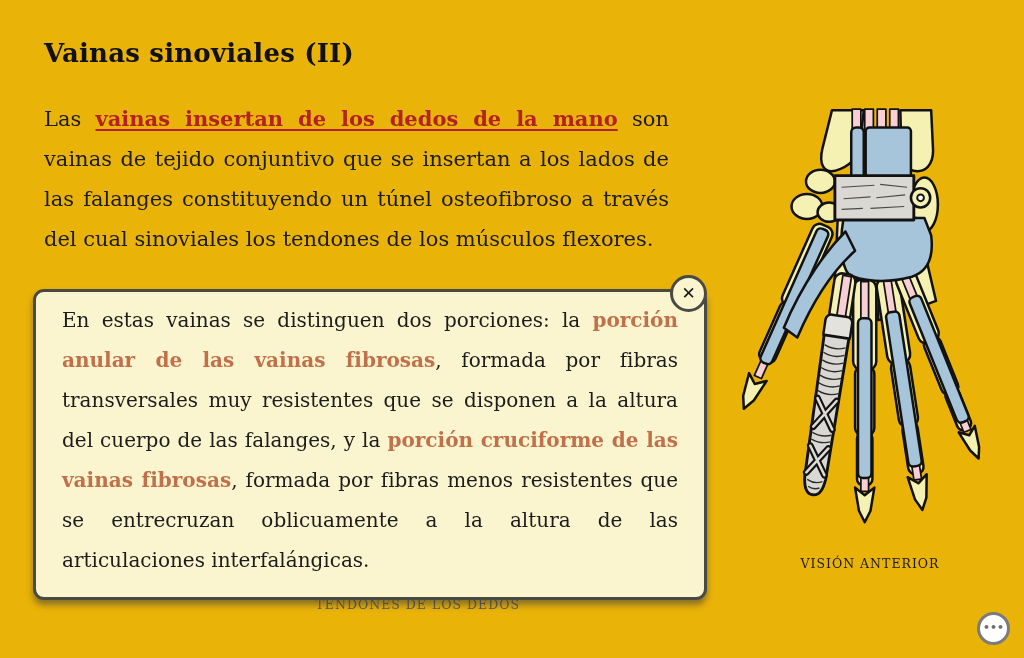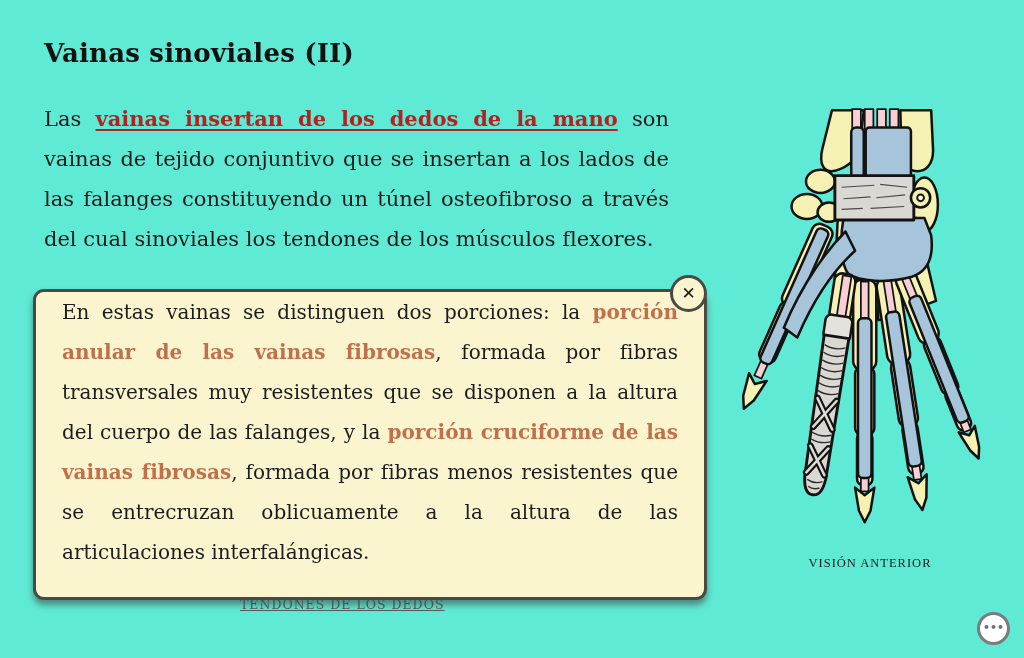--- a/index.html
+++ b/index.html
@@ -10,71 +10,70 @@
     --bone_yellow:#f4f1b2;
     --tendon_pink:#f8cfd5;
     --sheath_blue:#a6c4da;
     --retinaculum_grey:#d9d8d2;
     --text_dark:#1c1c1c;
     --muted_grey:#6e6e6e;
   }
   *{margin:0;padding:0;box-sizing:border-box;}
   html,body{background:#ffffff;}
   body{font-family:"DejaVu Serif","Liberation Serif",serif;color:var(--text_dark);}
-  .stage{position:relative;width:1024px;height:658px;background:#5eead4;overflow:hidden;}
+  .stage{position:relative;width:1024px;height:658px;background:#eab308;overflow:hidden;}
 
   .page-title{
     position:absolute;left:44px;top:38px;
     font-size:26px;font-weight:700;letter-spacing:.2px;color:#111;
   }
   .intro{
     position:absolute;left:44px;top:99px;width:625px;
     font-size:21px;line-height:40px;text-align:justify;
   }
   .seg-normal{color:var(--text_dark);}
   .seg-link{color:var(--accent_red);font-weight:700;text-decoration:underline;text-underline-offset:3px;cursor:pointer;}
   .seg-highlight{color:var(--accent_terracotta);font-weight:700;}
 
   .bg-caption{
     position:absolute;left:240px;top:597px;width:280px;
-    text-align:left;font-size:12.5px;letter-spacing:1px;color:#5a5a5a;
+    text-align:right;font-size:12.5px;letter-spacing:1px;color:#5a5a5a;
     z-index:1;
-    text-decoration:underline;
   }
 
   .callout{
     position:absolute;left:33px;top:289px;width:674px;height:311px;
     background:var(--callout_bg);
     border:3px solid var(--callout_border);
     border-radius:11px;
     box-shadow:0 5px 6px rgba(60,60,60,.55);
     z-index:2;
   }
   .callout-text{
-    padding:0 26px 0 26px;
+    padding:8px 26px 0 26px;
     font-size:20px;line-height:40px;text-align:justify;
   }
   .close-btn{
     position:absolute;left:634px;top:-17px;width:37px;height:37px;
     background:var(--callout_bg);
     border:3px solid var(--callout_border);
     border-radius:50%;
     display:flex;align-items:center;justify-content:center;
     cursor:pointer;z-index:3;
   }
   .close-btn .glyph{
     font-family:"DejaVu Sans","Liberation Sans",sans-serif;
     font-size:17px;font-weight:900;color:#1a1a1a;line-height:1;
   }
 
   .figure{position:absolute;left:728px;top:106px;width:285px;height:432px;z-index:0;}
   .figure svg{width:100%;height:100%;}
   .fig-caption{
     position:absolute;left:730px;top:556px;width:280px;
-    text-align:center;font-size:12.5px;letter-spacing:1px;color:#1b1b1b;font-family:Liberation Serif, serif;
+    text-align:center;font-size:12.5px;letter-spacing:1px;color:#1b1b1b;
   }
 
   
   .bone{fill:var(--bone_yellow);stroke:#121212;stroke-width:2.6;stroke-linejoin:round;}
   .pinkp{fill:var(--tendon_pink);stroke:#121212;stroke-width:1.8;stroke-linejoin:round;}
   .bluep{fill:var(--sheath_blue);stroke:#121212;stroke-width:2.6;stroke-linejoin:round;}
   .greyp{fill:var(--retinaculum_grey);stroke:#121212;stroke-width:3;stroke-linejoin:round;}
   .sketch{fill:none;stroke:#4a4a4a;stroke-width:1.2;}
   .ringline{fill:none;stroke:#2b2b2b;stroke-width:1.4;}
   .xdark{fill:none;stroke:#121212;stroke-width:7;stroke-linecap:round;}

